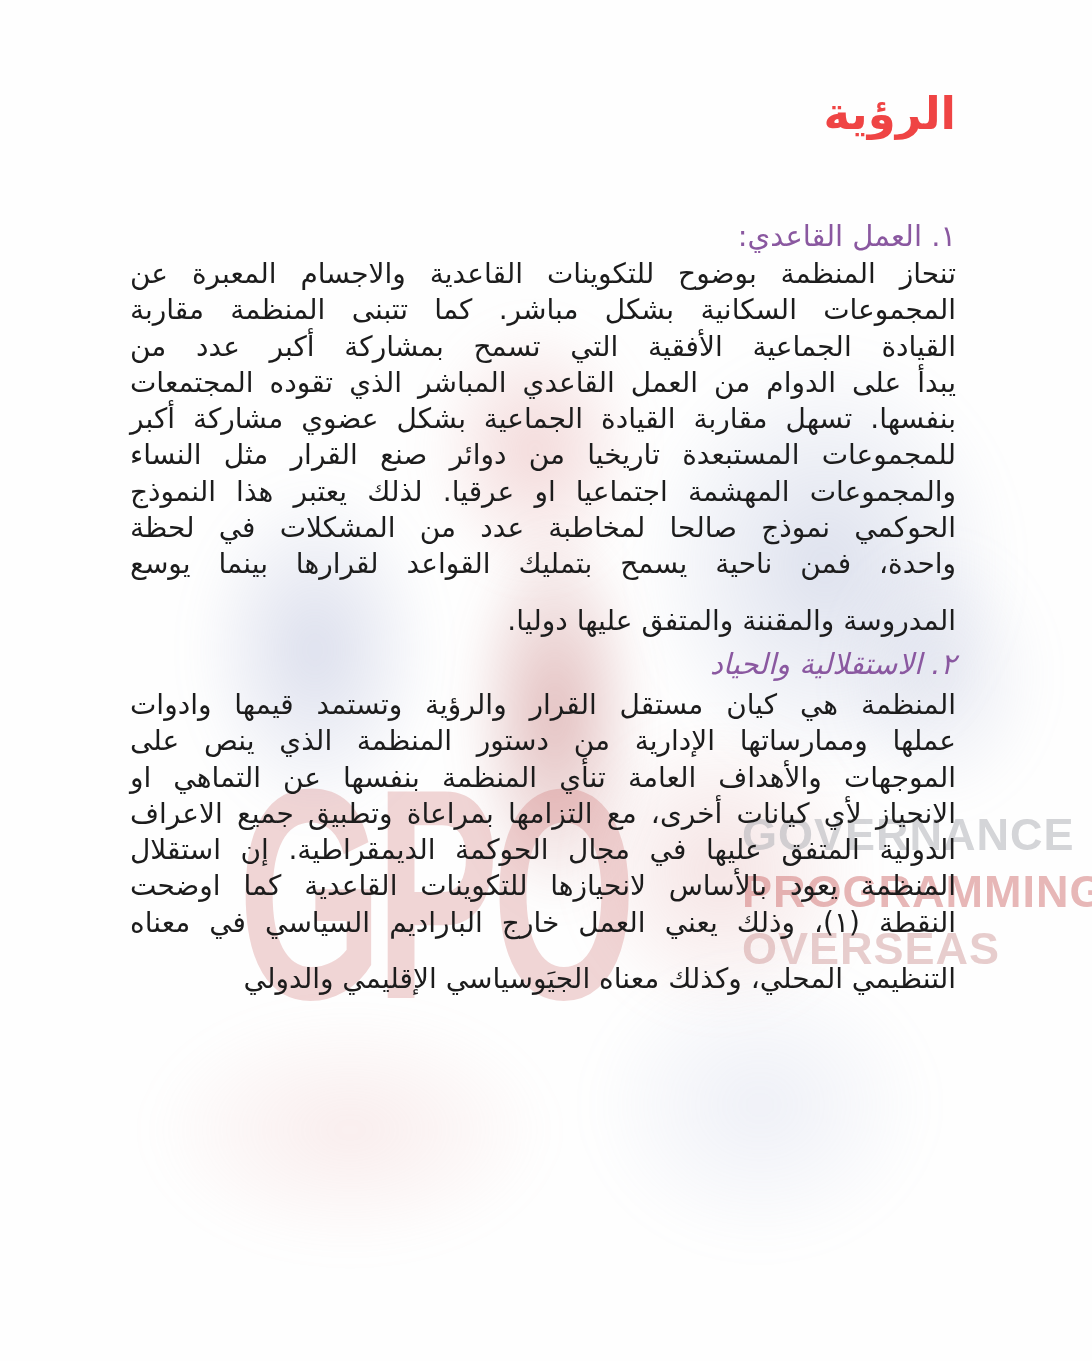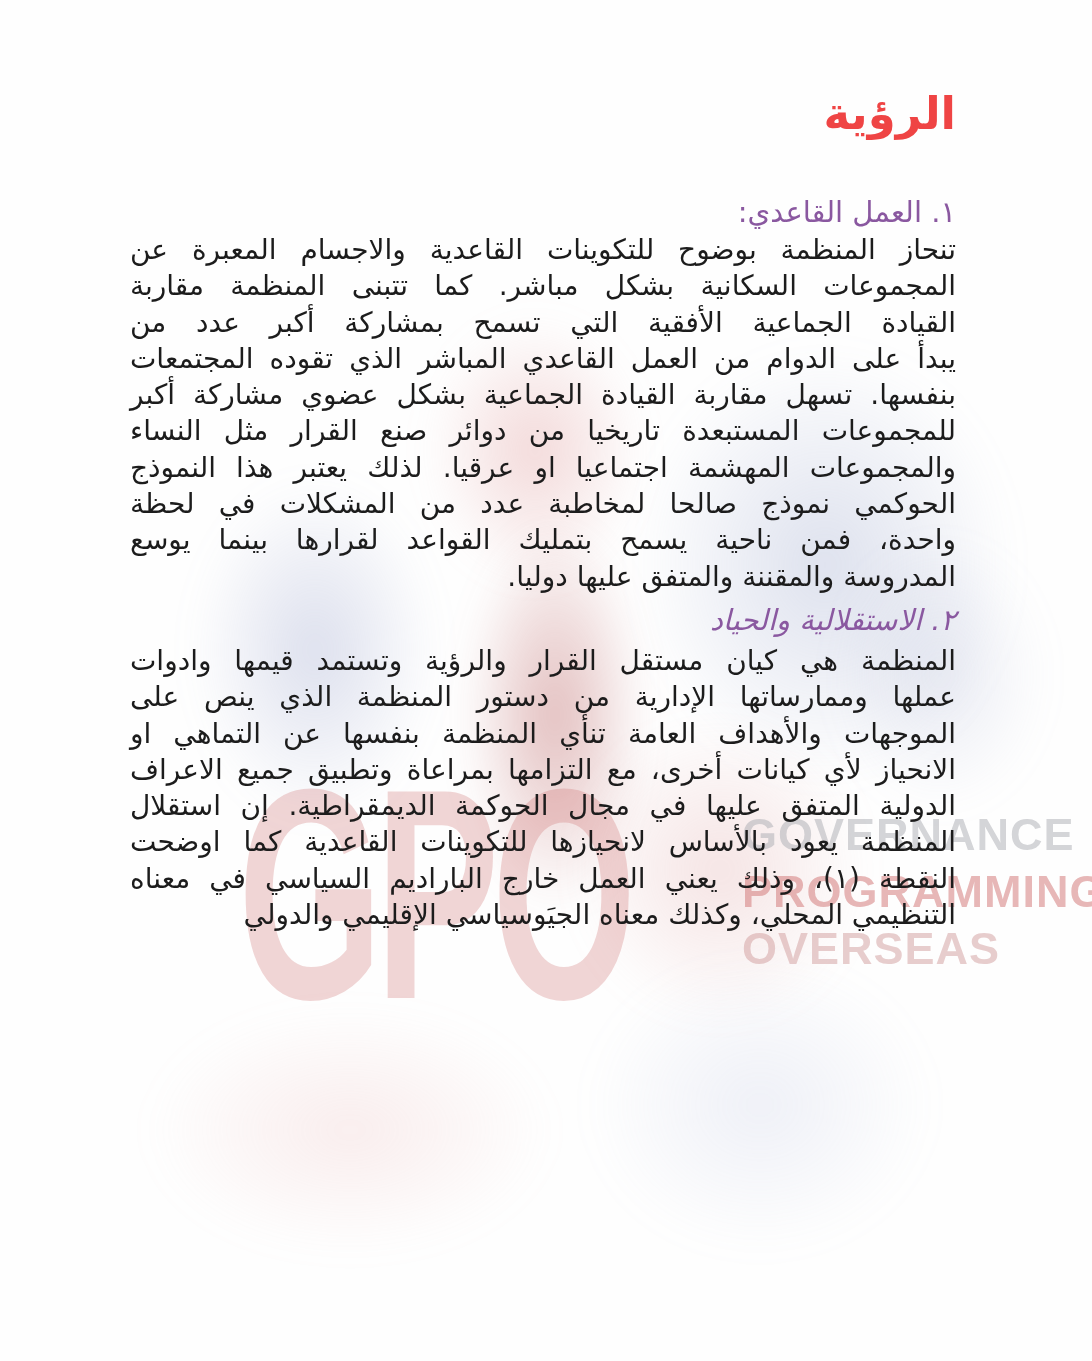--- a/index.html
+++ b/index.html
@@ -51,29 +51,29 @@
   .page-title{
     font-size:45px;line-height:44px;
     font-weight:bold;color:#ef4444;
     text-align:right;
   }
   .section-title{
     font-size:29px;line-height:40px;
     color:#8a58a0;text-align:right;
     white-space:nowrap;
   }
-  .section-title.s1{margin-top:56px;}
+  .section-title.s1{margin-top:80px;}
   .section-title.s2{margin-top:2px;line-height:46px;font-style:italic;}
   .body-text{color:#1c1c1c;font-size:28px;}
   .line{
     line-height:36.3px;
     text-align:justify;text-align-last:justify;
     white-space:nowrap;
   }
-  .line.last{text-align-last:right;}
+  .line.last{text-align-last:right;margin-top:20px;}
 </style>
 </head>
 <body>
 
 <div class="page">
 
   <div class="watermark">
     <div class="blob b1"></div>
     <div class="blob b2"></div>
     <div class="blob b3"></div>

